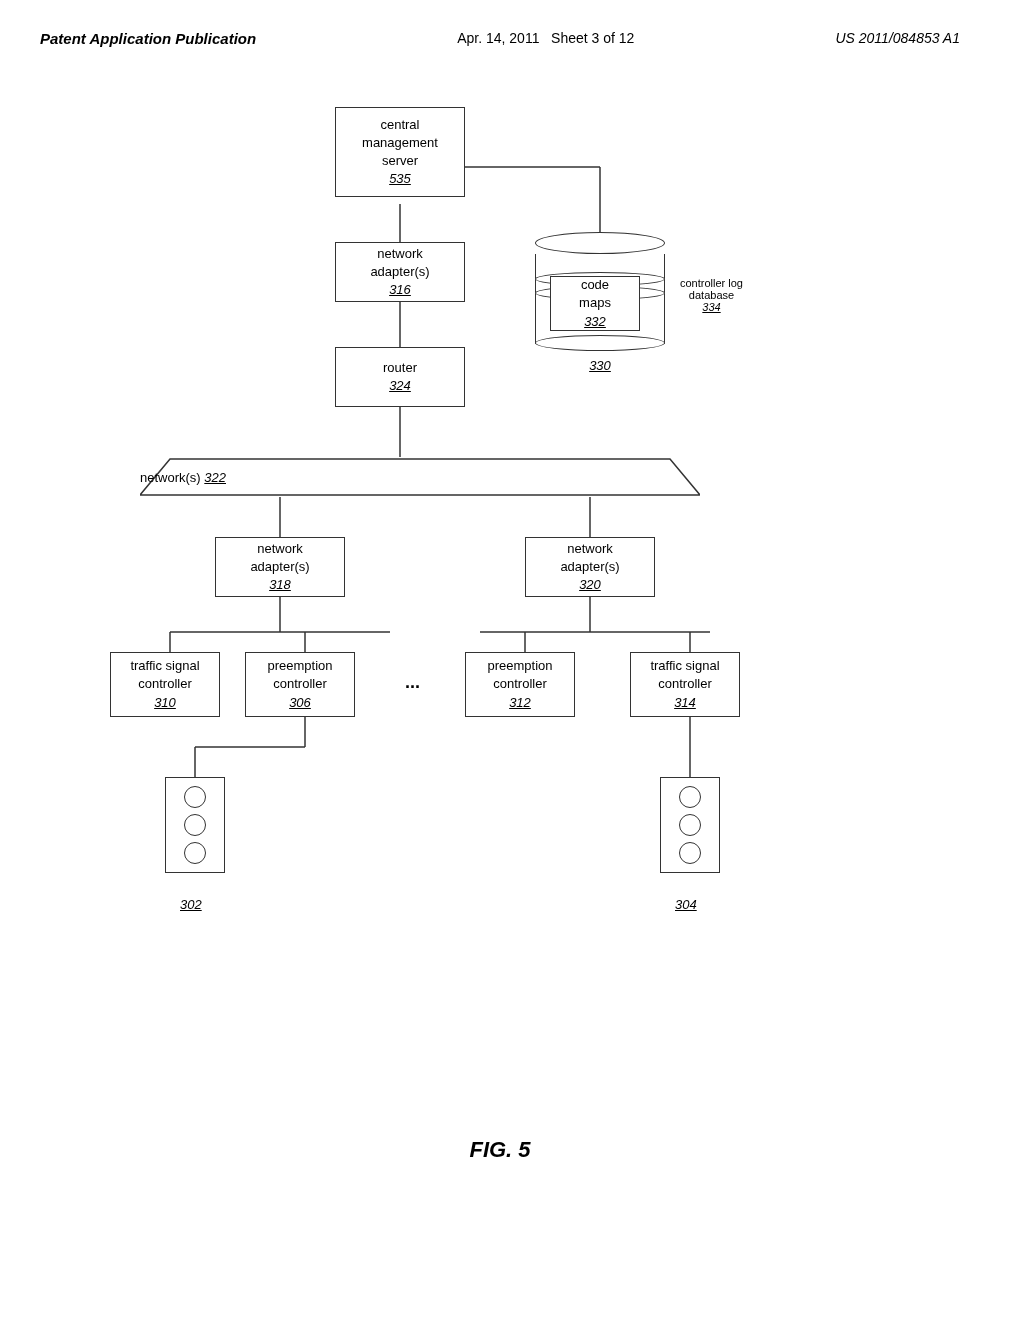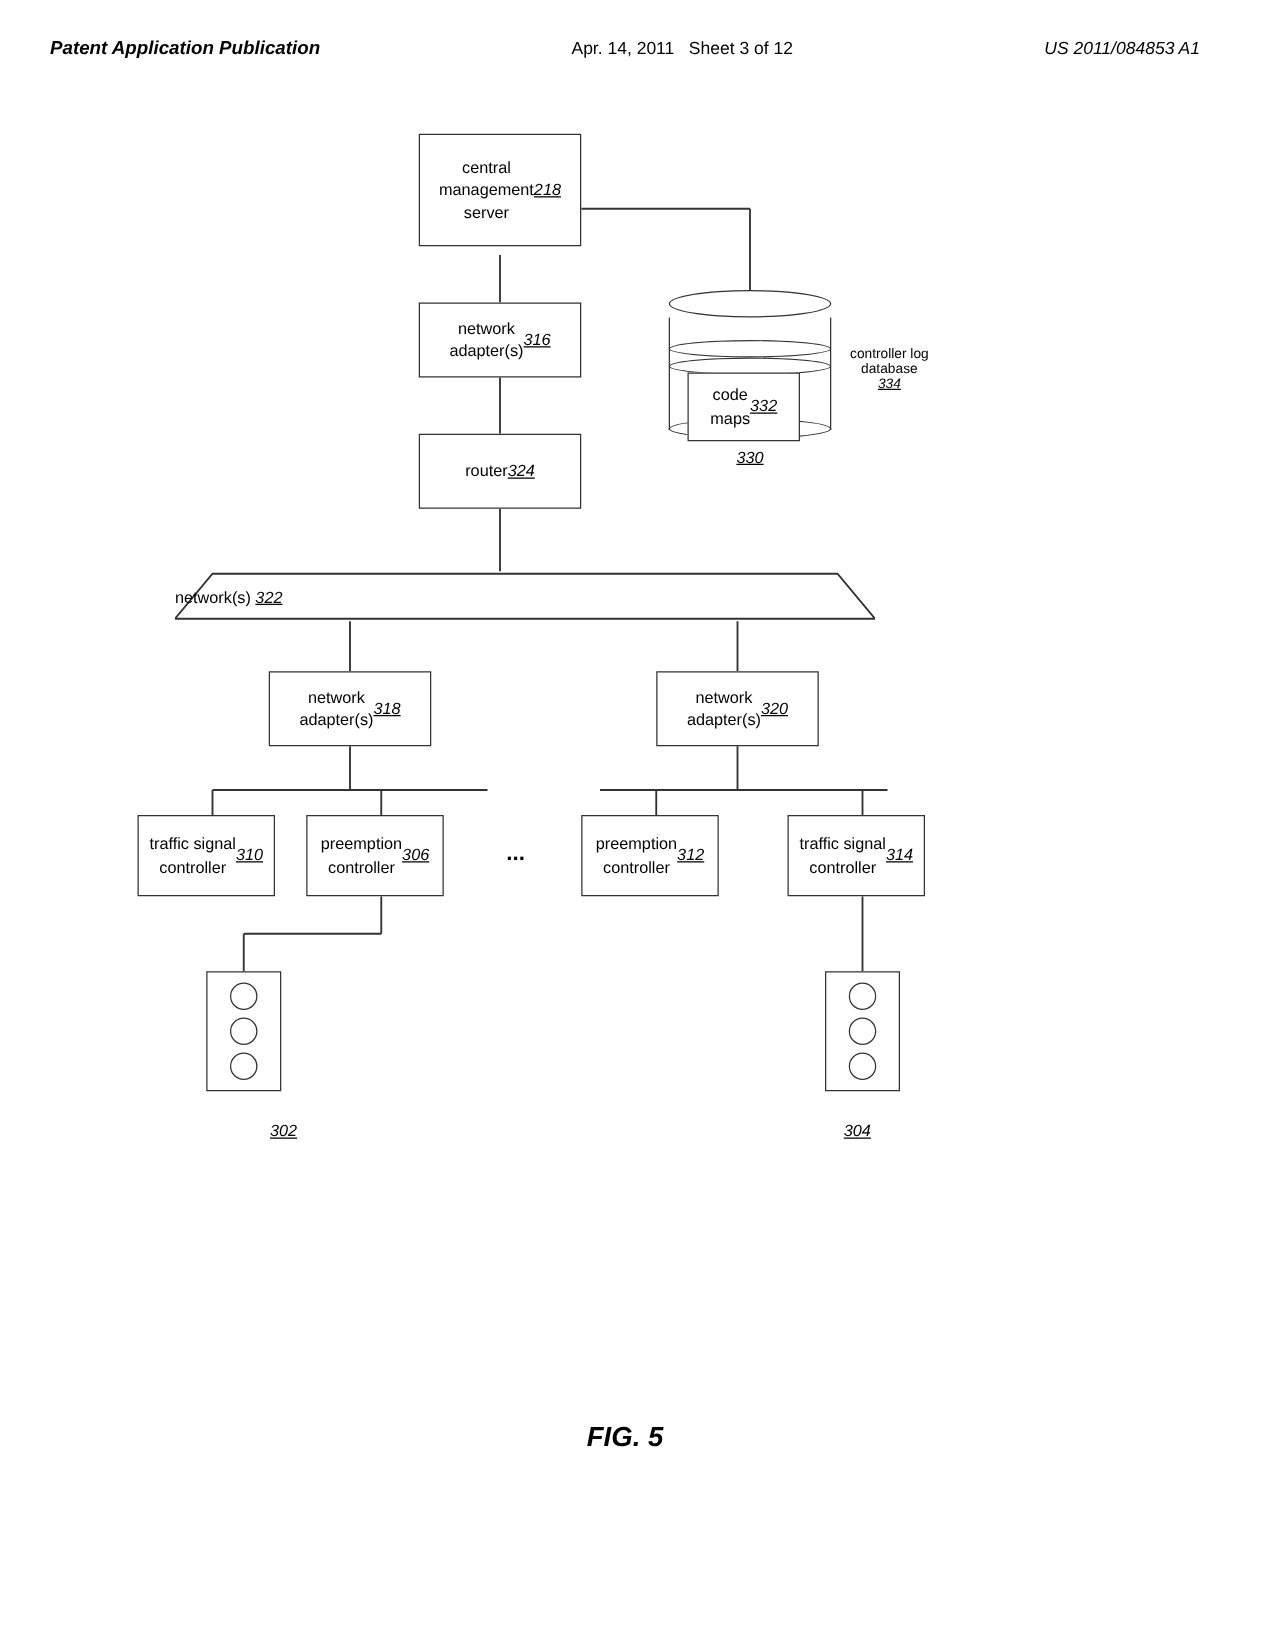--- a/index.html
+++ b/index.html
@@ -53,21 +53,21 @@
     
     .box {
       position: absolute;
       border: 1px solid #333;
       background: #fff;
       text-align: center;
       font-size: 13px;
       line-height: 1.4;
       padding: 6px 8px;
       display: flex;
-      flex-direction: row;
+      flex-direction: column;
       align-items: center;
       justify-content: center;
     }
     .box .ref {
       text-decoration: underline;
       font-style: italic;
     }
 
     
     .cylinder-container {
@@ -228,21 +228,21 @@
 
       <line x1="255" y1="640" x2="255" y2="670" stroke="#333" stroke-width="1.5"></line>
       <line x1="255" y1="670" x2="145" y2="670" stroke="#333" stroke-width="1.5"></line>
       <line x1="145" y1="670" x2="145" y2="700" stroke="#333" stroke-width="1.5"></line>
 
       <line x1="640" y1="640" x2="640" y2="700" stroke="#333" stroke-width="1.5"></line>
     </svg>
 
     <div class="box" style="left:285px; top:30px; width:130px; height:90px;">
       <span>central<br>management<br>server</span>
-      <span class="ref">218</span>
+      <span class="ref">535</span>
     </div>
 
     <div class="box" style="left:285px; top:165px; width:130px; height:60px;">
       <span>network<br>adapter(s)</span>
       <span class="ref">316</span>
     </div>
 
     <div class="box" style="left:285px; top:270px; width:130px; height:60px;">
       <span>router</span>
       <span class="ref">324</span>
@@ -255,21 +255,21 @@
           <div class="cylinder-line1"></div>
           <div class="cylinder-line2"></div>
           <div class="cylinder-bottom-ellipse"></div>
         </div>
       </div>
       <div class="cylinder-label">
         <span class="ref">330</span>
       </div>
     </div>
 
-    <div class="box" style="left:500px; top:221px; width:90px; height:55px;">
+    <div class="box" style="left:500px; top:199px; width:90px; height:55px;">
       <span>code<br>maps</span>
       <span class="ref">332</span>
     </div>
 
     <div style="position:absolute; left:630px; top:200px; font-size:11px; text-align:center;">
       <span>controller log<br>database</span><br>
       <span style="text-decoration:underline; font-style:italic;margin-top:29px;">334</span>
     </div>
 
     <div style="position:absolute; top:380px; left:90px; width:560px; height:40px; display:flex; align-items:center; ">
@@ -315,21 +315,21 @@
       <span>traffic signal<br>controller</span>
       <span class="ref">314</span>
     </div>
 
     <div class="traffic-light" style="left:115px; top:700px;">
       <div class="traffic-circle"></div>
       <div class="traffic-circle"></div>
       <div class="traffic-circle"></div>
     </div>
     <div style="position:absolute; left:130px; top:820px; font-size:13px; text-align:center;">
-      <span style="text-decoration:underline; font-style:italic;margin-left:36px;">302</span>
+      <span style="text-decoration:underline; font-style:italic;">302</span>
     </div>
 
     <div class="traffic-light" style="left:610px; top:700px;">
       <div class="traffic-circle"></div>
       <div class="traffic-circle"></div>
       <div class="traffic-circle"></div>
     </div>
     <div style="position:absolute; left:625px; top:820px; font-size:13px; text-align:center;">
       <span style="text-decoration:underline; font-style:italic;">304</span>
     </div>

